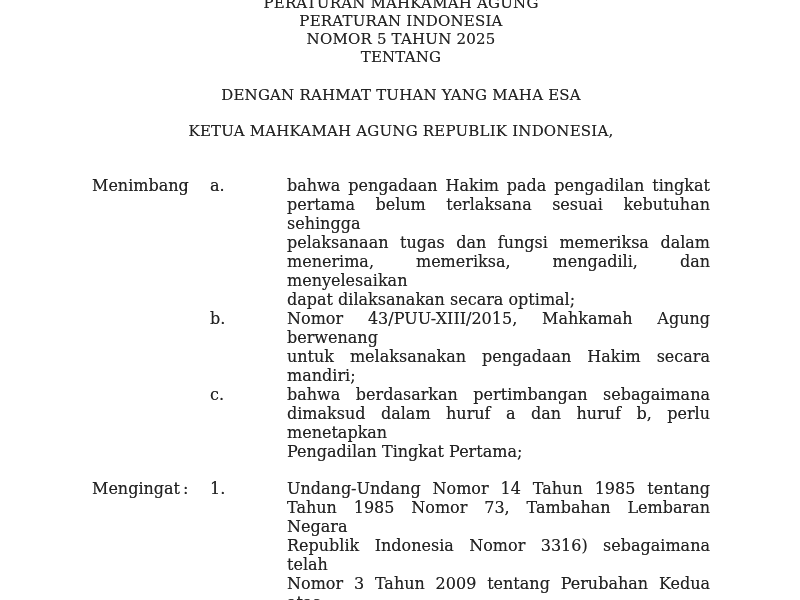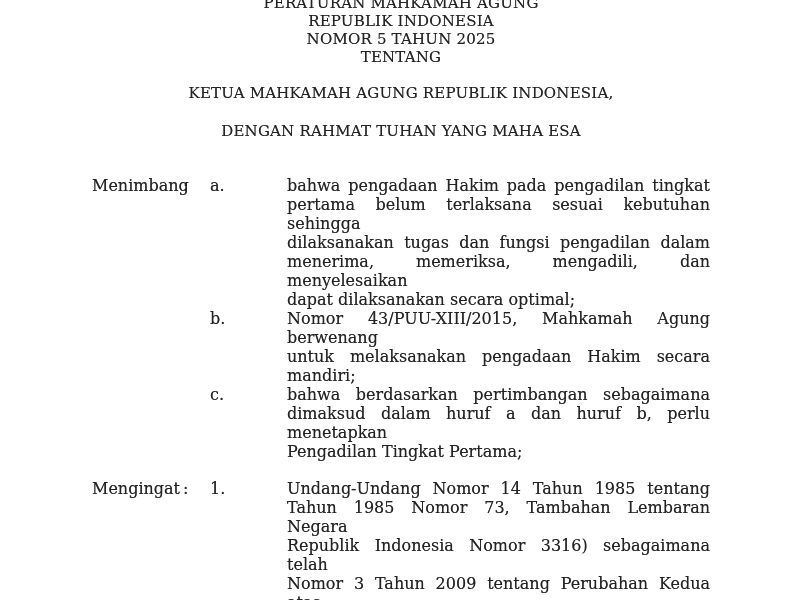--- a/index.html
+++ b/index.html
@@ -61,40 +61,40 @@
     text-align-last: left;
   }
 </style>
 </head>
 <body>
 
 <div class="page">
 
   <div class="doc-header">
     <div class="h-line">PERATURAN MAHKAMAH AGUNG</div>
-    <div class="h-line">REPUBLIK INDONESIA</div>
+    <div class="h-line">PERATURAN INDONESIA</div>
     <div class="h-line">NOMOR 5 TAHUN 2025</div>
     <div class="h-line">TENTANG</div>
   </div>
 
+  <div class="center-line invocation">DENGAN RAHMAT TUHAN YANG MAHA ESA</div>
+
   <div class="center-line official">KETUA MAHKAMAH AGUNG REPUBLIK INDONESIA,</div>
-
-  <div class="center-line invocation">DENGAN RAHMAT TUHAN YANG MAHA ESA</div>
 
   <div class="sections">
       <div class="section">
         <div class="sec-label">Menimbang</div>
         <div class="sec-colon">:</div>
         <div class="sec-items">
           <div class="item">
             <div class="marker">a.</div>
             <div class="lines">
               <div class="line just">bahwa pengadaan Hakim pada pengadilan tingkat</div>
               <div class="line just">pertama belum terlaksana sesuai kebutuhan sehingga</div>
-              <div class="line just">dilaksanakan tugas dan fungsi pengadilan dalam</div>
+              <div class="line just">pelaksanaan tugas dan fungsi memeriksa dalam</div>
               <div class="line just">menerima, memeriksa, mengadili, dan menyelesaikan</div>
               <div class="line flush">dapat dilaksanakan secara optimal;</div>
             </div>
           </div>
           <div class="item">
             <div class="marker">b.</div>
             <div class="lines">
               <div class="line just">Nomor 43/PUU-XIII/2015, Mahkamah Agung berwenang</div>
               <div class="line just">untuk melaksanakan pengadaan Hakim secara mandiri;</div>
             </div>

